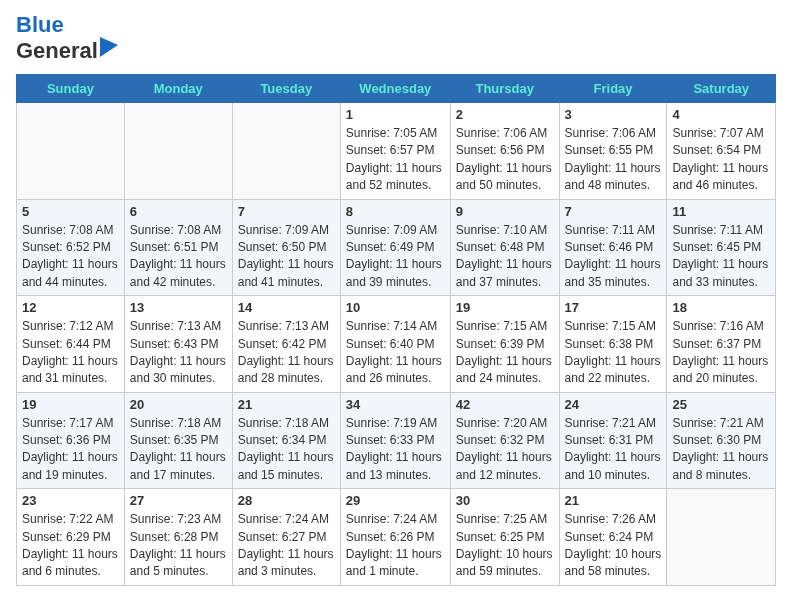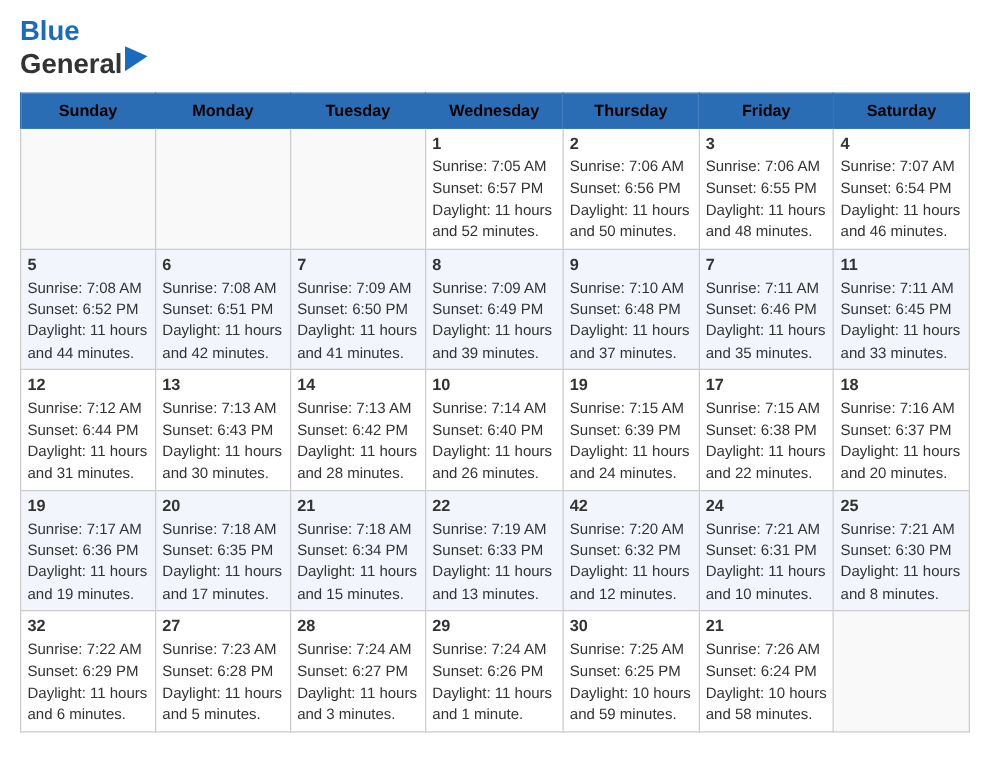--- a/index.html
+++ b/index.html
@@ -31,21 +31,21 @@
       font-size: 16px;
       color: #555;
     }
     table {
       width: 100%;
       border-collapse: collapse;
       font-size: 11px;
     }
     thead tr th {
       background: #2a6db5;
-      color: #000000;
+      color: #5eead4;
       text-align: center;
       padding: 6px 4px;
       font-size: 13px;
       border: 1px solid #2a6db5;
     }
     tbody tr td {
       border: 1px solid #ccc;
       vertical-align: top;
       padding: 4px 5px;
       height: 82px;
@@ -200,39 +200,39 @@
         </td>
         <td>
           <span class="day-number">20</span>
           <div class="day-info">Sunrise: 7:18 AM<br>Sunset: 6:35 PM<br>Daylight: 11 hours<br>and 17 minutes.</div>
         </td>
         <td>
           <span class="day-number">21</span>
           <div class="day-info">Sunrise: 7:18 AM<br>Sunset: 6:34 PM<br>Daylight: 11 hours<br>and 15 minutes.</div>
         </td>
         <td>
-          <span class="day-number">22</span>
+          <span class="day-number">34</span>
           <div class="day-info">Sunrise: 7:19 AM<br>Sunset: 6:33 PM<br>Daylight: 11 hours<br>and 13 minutes.</div>
         </td>
         <td>
           <span class="day-number">42</span>
           <div class="day-info">Sunrise: 7:20 AM<br>Sunset: 6:32 PM<br>Daylight: 11 hours<br>and 12 minutes.</div>
         </td>
         <td>
           <span class="day-number">24</span>
           <div class="day-info">Sunrise: 7:21 AM<br>Sunset: 6:31 PM<br>Daylight: 11 hours<br>and 10 minutes.</div>
         </td>
         <td>
           <span class="day-number">25</span>
           <div class="day-info">Sunrise: 7:21 AM<br>Sunset: 6:30 PM<br>Daylight: 11 hours<br>and 8 minutes.</div>
         </td>
       </tr>
       <tr>
         <td>
-          <span class="day-number">32</span>
+          <span class="day-number">23</span>
           <div class="day-info">Sunrise: 7:22 AM<br>Sunset: 6:29 PM<br>Daylight: 11 hours<br>and 6 minutes.</div>
         </td>
         <td>
           <span class="day-number">27</span>
           <div class="day-info">Sunrise: 7:23 AM<br>Sunset: 6:28 PM<br>Daylight: 11 hours<br>and 5 minutes.</div>
         </td>
         <td>
           <span class="day-number">28</span>
           <div class="day-info">Sunrise: 7:24 AM<br>Sunset: 6:27 PM<br>Daylight: 11 hours<br>and 3 minutes.</div>
         </td>

